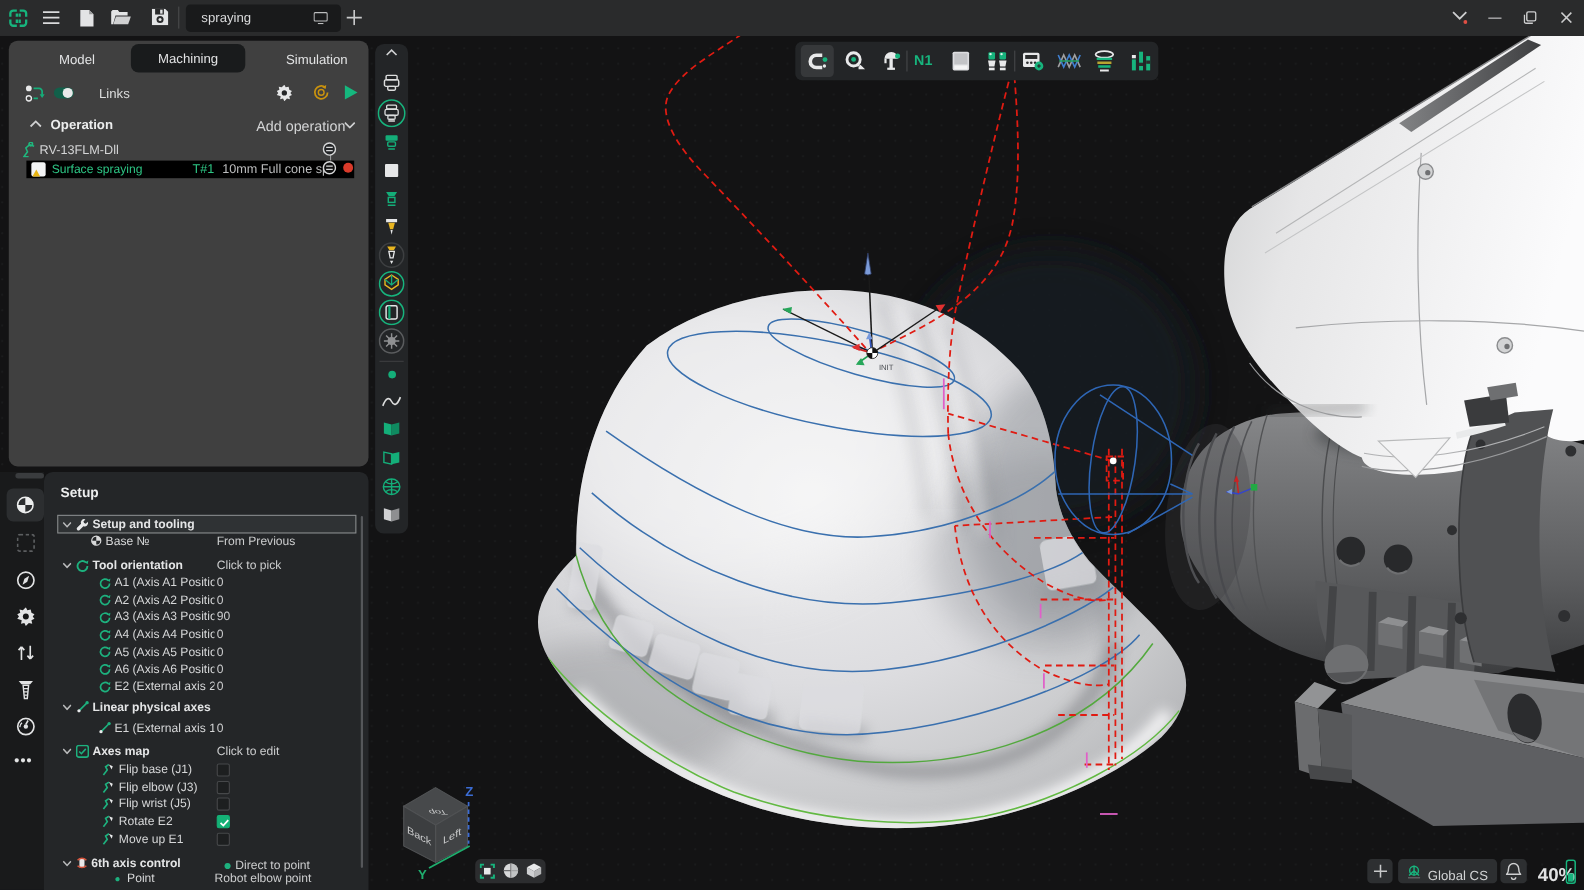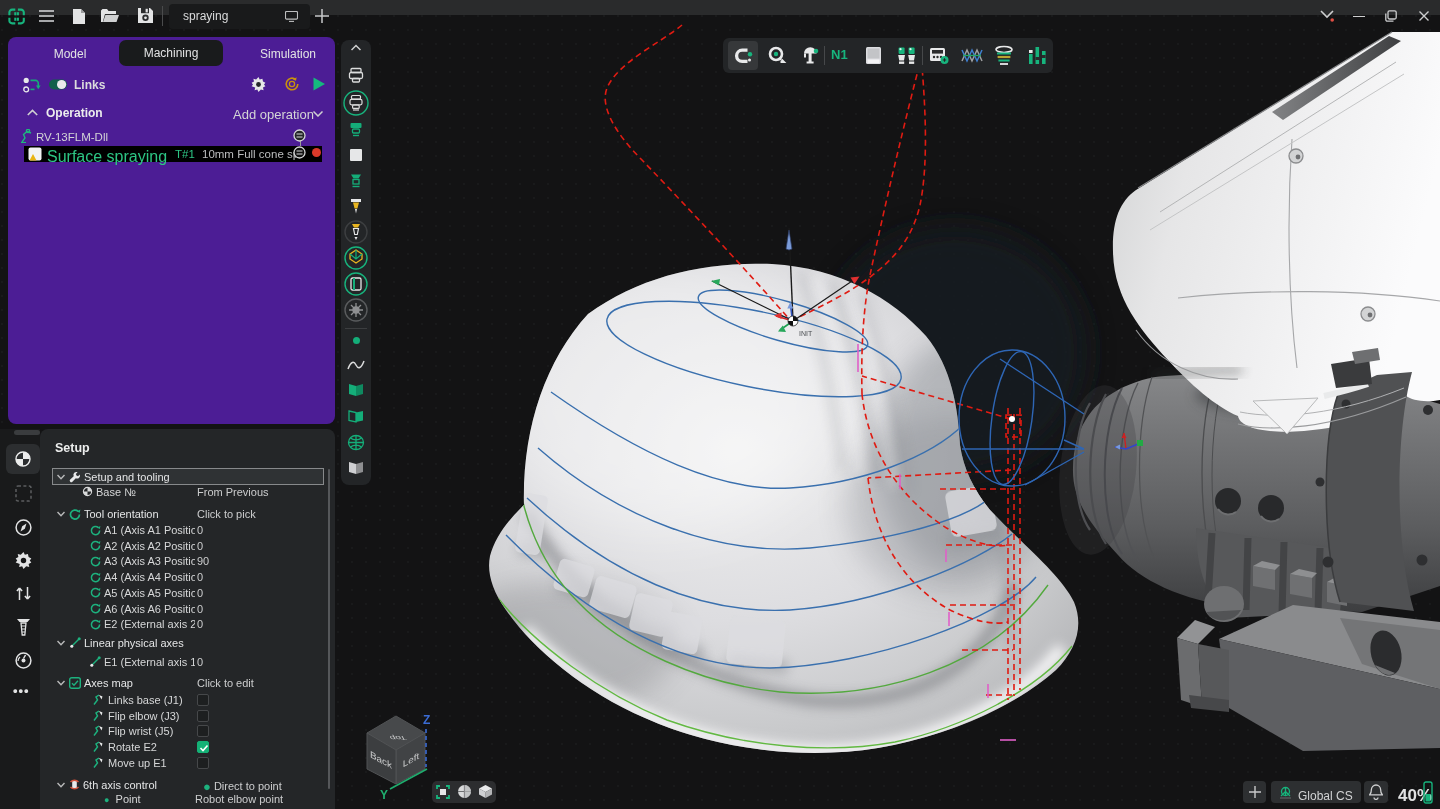--- a/index.html
+++ b/index.html
@@ -1,36 +1,36 @@
 <!DOCTYPE html>
 <html><head>
 <meta charset="utf-8">
 <style>
   * { margin:0; padding:0; box-sizing:border-box; }
   html,body { width:1440px; height:809px; overflow:hidden; background:#131314;
     font-family:"Liberation Sans", sans-serif; }
   .abs { position:absolute; }
   #stage { position:relative; width:1440px; height:809px; }
   
-  #titlebar { position:absolute; left:0; top:0; width:1440px; height:15px; background:#2a2b2c; z-index:30; }
+  #titlebar { position:absolute; left:0; top:0; width:1440px; height:32px; background:#2a2b2c; z-index:30; }
   #doc-tab { position:absolute; left:169px; top:4px; width:141px; height:25px; background:#191a1b;
     border-radius:4px; color:#dadbdc; font-size:12px; line-height:25px; padding-left:14px; }
   
-  .panel { position:absolute; background:#4c1d95; border-radius:8px; z-index:20; }
+  .panel { position:absolute; background:#404040; border-radius:8px; z-index:20; }
   
   #lpanel { left:8px; top:37px; width:327px; height:387px; }
   .tab { position:absolute; top:5px; height:25px; line-height:25px; font-size:12px; color:#e2e3e4; text-align:center; }
   #tab-machining { position:absolute; left:111px; top:3px; width:104px; height:26px; line-height:26px; background:#191b1c; border-radius:7px; }
   .row-txt { position:absolute; font-size:12px; color:#dcdddd; }
   
   #spanel { position:absolute; z-index:20; left:40px; top:429px; width:295px; height:380px; border-radius:8px 8px 0 0; background:#242628; }
   #sicons { position:absolute; left:0; top:429px; width:40px; height:380px; z-index:21; background:#191a1b; }
   .srow { position:absolute; left:8px; width:283px; height:16px; font-size:11px; color:#d6d7d8; }
   .srow .lab { position:absolute; left:34px; top:2px; white-space:nowrap; max-width:91px; overflow:hidden; }
-  .srow .lab2 { position:absolute; left:22px; top:2px; white-space:nowrap; font-weight:normal; color:#e4e5e6; }
+  .srow .lab2 { position:absolute; left:22px; top:2px; white-space:nowrap; font-weight:bold; color:#e4e5e6; }
   .srow .val { position:absolute; left:149px; top:2px; white-space:nowrap; color:#cccdce; }
   .chev { position:absolute; left:9px; top:5px; width:8px; height:6px; }
   .cbox { position:absolute; left:149px; top:2px; width:12px; height:12px; border:1px solid #46484a; border-radius:2px; background:#1d1f20; }
   
   #vtool { position:absolute; left:341px; top:40px; width:30px; height:445px; background:#232527; border-radius:8px; z-index:15; }
   #ttool { position:absolute; left:723px; top:38px; width:330px; height:35px; background:#232527; border-radius:6px; z-index:15; }
   
   .brbtn { position:absolute; background:#2d2f31; border-radius:4px; z-index:15; color:#d6d7d8; }
   text { font-family:"Liberation Sans", sans-serif; }
 </style>
@@ -352,21 +352,21 @@
       <circle cx="3.2" cy="12.4" r="2.4" fill="none" stroke="#e8e9ea" stroke-width="1.3"></circle>
       <path d="M7.5 3.4 h5 a2.8 2.8 0 0 1 2.8 2.8 v3" fill="none" stroke="#15ae79" stroke-width="1.6"></path>
       <path d="M13 8.6 h4.6 l-2.3 3.6 z" fill="#15ae79"></path>
       <path d="M7.5 12.4 H11.5" stroke="#15ae79" stroke-width="1.6"></path>
     </svg>
 
     <svg class="abs" style="left:41px;top:42px" width="19" height="11" viewBox="0 0 19 11">
       <rect x="0" y="0.5" width="18" height="10" rx="5" fill="#11604a"></rect>
       <circle cx="12.6" cy="5.5" r="4.6" fill="#e9eaeb"></circle>
     </svg>
-    <div class="row-txt" style="left:66px;top:41px;font-weight:bold;">Links</div>
+    <div class="row-txt" style="left:82px;top:41px;">Links</div>
     <svg class="abs" style="left:243px;top:40px" width="15" height="15" viewBox="0 0 15 15">
       <path d="M7.5 0l1.2 2.4 2.7-.6.6 2.7L14.4 5.7 13 7.5l1.4 1.8-2.4 1.2.6 2.7-2.7-.6L7.5 15 6.3 12.6l-2.7.6.6-2.7L.6 9.3 2 7.5.6 5.7 3 4.5l-.6-2.7 2.7.6z" fill="#e6e7e8"></path>
       <circle cx="7.5" cy="7.5" r="2.4" fill="#242628"></circle>
     </svg>
     <svg class="abs" style="left:276px;top:39px" width="16" height="16" viewBox="0 0 16 16">
       <path d="M13.8 8a5.8 5.8 0 1 1-2-4.4" fill="none" stroke="#c9920e" stroke-width="1.6"></path>
       <path d="M12.6 1.2 12 4.8 8.8 3.4z" fill="#c9920e"></path>
       <circle cx="8" cy="8" r="2.6" fill="none" stroke="#c9920e" stroke-width="1.3"></circle>
     </svg>
     <svg class="abs" style="left:304px;top:40px" width="14" height="14" viewBox="0 0 14 14">
@@ -396,21 +396,21 @@
     <svg class="abs" style="left:285px;top:92px" width="13" height="13" viewBox="0 0 13 13">
       <circle cx="6.5" cy="6.5" r="5.5" fill="#242628" stroke="#d6d7d8" stroke-width="1.3"></circle>
       <path d="M3.5 5h6M3.5 8h6" stroke="#d6d7d8" stroke-width="1.2"></path>
     </svg>
 
     <div class="abs" style="left:16px;top:109px;width:298px;height:16px;background:#000"></div>
     <svg class="abs" style="left:20px;top:110px" width="15" height="14" viewBox="0 0 15 14">
       <rect x="0.5" y="0.5" width="13" height="13" rx="2" fill="#f2f3f4"></rect>
       <path d="M1.5 13.5 L5 7 8.5 13.5z" fill="#e8b413"></path>
     </svg>
-    <div class="row-txt" style="left:39px;top:110.5px;font-size:16px;color:#2dc584">Surface spraying</div>
+    <div class="row-txt" style="left:39px;top:110.5px;font-size:11px;color:#2dc584">Surface spraying</div>
     <div class="row-txt" style="left:167px;top:110.5px;font-size:11.5px;color:#2dc584">T#1</div>
     <div class="row-txt" style="left:194px;top:110.5px;font-size:11.5px;color:#bcbdbe;width:94px;overflow:hidden;white-space:nowrap">10mm Full cone spra</div>
     <svg class="abs" style="left:285px;top:109px" width="13" height="13" viewBox="0 0 13 13">
       <circle cx="6.5" cy="6.5" r="5.5" fill="#111" stroke="#d6d7d8" stroke-width="1.3"></circle>
       <path d="M3.5 5h6M3.5 8h6" stroke="#d6d7d8" stroke-width="1.2"></path>
     </svg>
     <div class="abs" style="left:304px;top:111px;width:9px;height:9px;border-radius:50%;background:#da3a2a"></div>
   </div>
 
   <div id="sicons">
@@ -569,21 +569,21 @@
           <path d="M3 6.2 5 8.2 9 3.8" fill="none" stroke="#1db17e" stroke-width="1.4"></path>
         </svg>
       <span class="lab2" style="left:36px">Axes map</span>
         <span class="val" style="font-weight:normal">Click to edit</span>
     </div>
     <div class="srow" style="top:263px">
         <svg class="abs" style="left:44px;top:2px" width="12" height="12" viewBox="0 0 12 12">
           <path d="M2 10.5 L5.5 6 4 3 7 1" fill="none" stroke="#1db17e" stroke-width="1.5"></path>
           <path d="M7 1 l3.5 1.5 -1 3z" fill="#e8e9ea"></path>
         </svg>
-        <span class="lab" style="left:60px">Links base (J1)</span>
+        <span class="lab" style="left:60px">Flip base (J1)</span>
         <span class="cbox"></span>
       </div>
     <div class="srow" style="top:279px">
         <svg class="abs" style="left:44px;top:2px" width="12" height="12" viewBox="0 0 12 12">
           <path d="M2 10.5 L5.5 6 4 3 7 1" fill="none" stroke="#1db17e" stroke-width="1.5"></path>
           <path d="M7 1 l3.5 1.5 -1 3z" fill="#e8e9ea"></path>
         </svg>
         <span class="lab" style="left:60px">Flip elbow (J3)</span>
         <span class="cbox"></span>
       </div>

